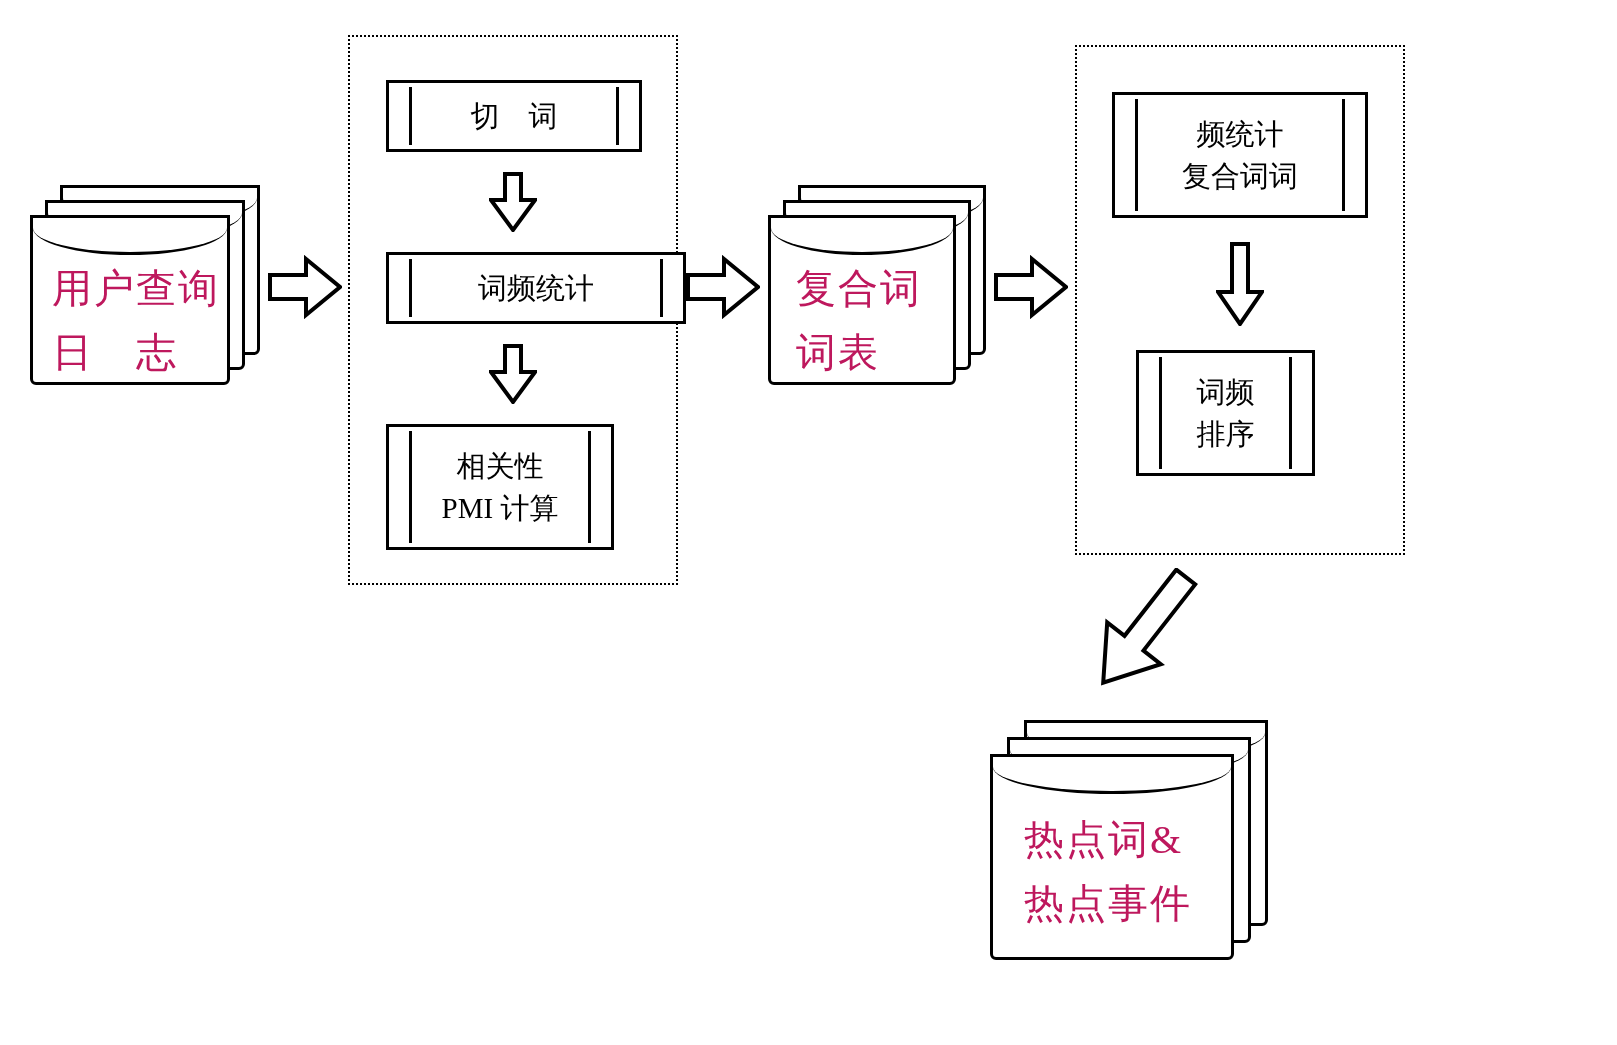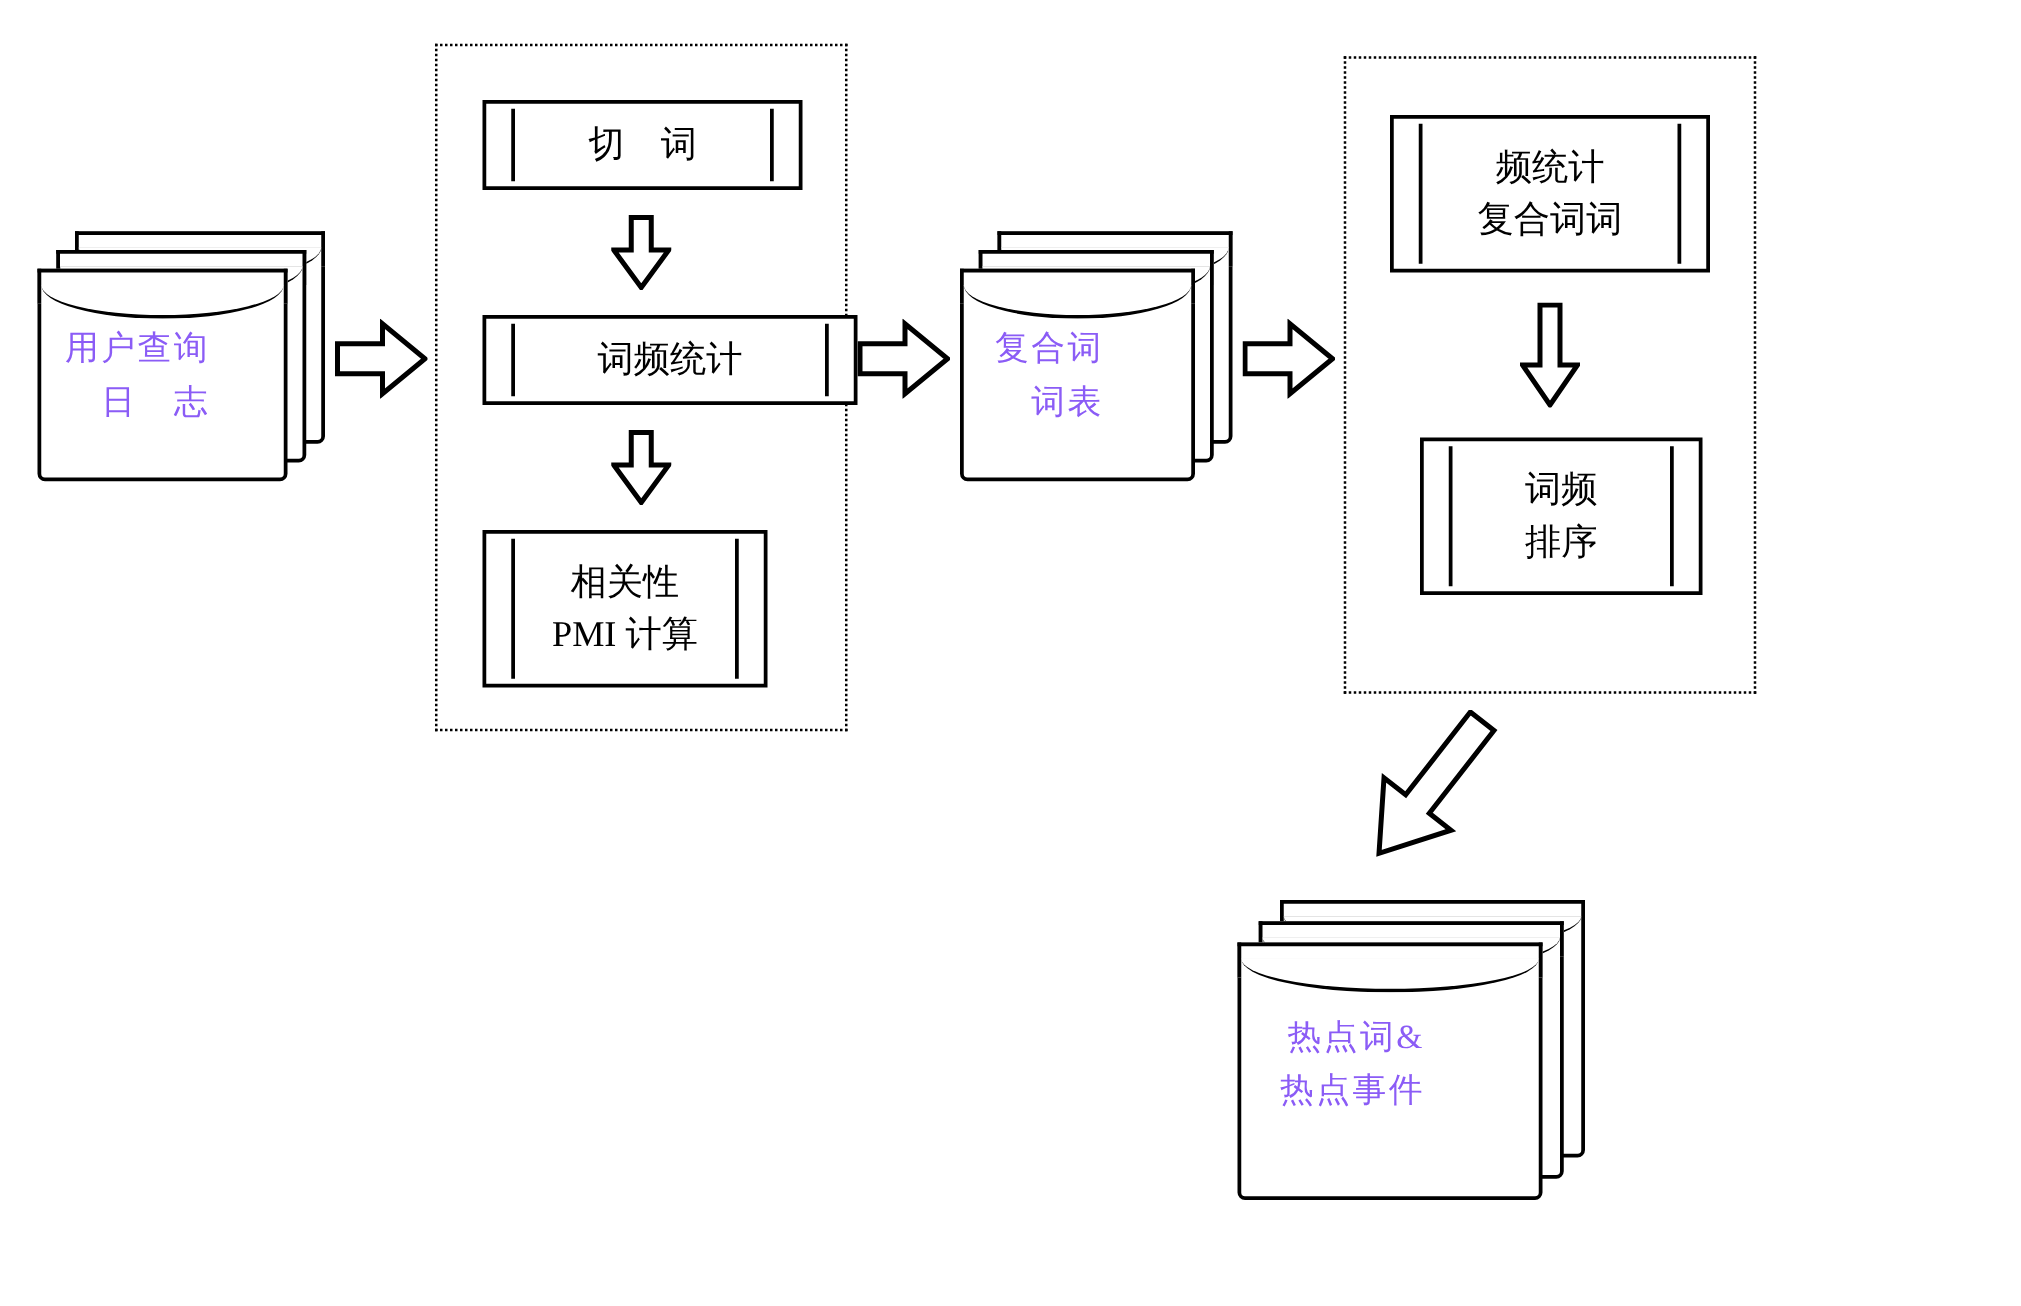--- a/index.html
+++ b/index.html
@@ -38,25 +38,24 @@
     content: "";
     position: absolute;
     left: 0; right: 0; bottom: -12px;
     height: 24px;
     background: #fff;
     border-bottom: 3px solid #000;
     border-radius: 0 0 50% 50% / 0 0 100% 100%;
   }
   .doc-label {
     position: absolute;
-    font-size: 27px;
+    font-size: 40px;
     line-height: 1.6;
-    color: #8b5cf6;
+    color: #be185d;
     letter-spacing: 2px;
-    text-align: right;
   }
   .dashed-box {
     position: absolute;
     border: 2px dotted #000;
   }
   .proc-box {
     position: absolute;
     background: #fff;
     border: 3px solid #000;
     display: flex;
@@ -174,21 +173,21 @@
       <div>复合词词</div>
     </div>
   </div>
 
   <div class="arrow" style="left:1216px; top:242px;">
     <svg width="48" height="84" viewBox="0 0 48 84">
       <path d="M16 2 L32 2 L32 50 L46 50 L24 82 L2 50 L16 50 Z" fill="#fff" stroke="#000" stroke-width="4"></path>
     </svg>
   </div>
 
-  <div class="proc-box" style="left:1136px; top:350px; width:226px; height:126px;">
+  <div class="proc-box" style="left:1136px; top:350px; width:179px; height:126px;">
     <div>
       <div>词频</div>
       <div>排序</div>
     </div>
   </div>
 
   <div class="arrow" style="left:1072px; top:568px;">
     <svg width="140" height="130" viewBox="0 0 140 130">
       <g transform="rotate(38 70 65)">
         <path d="M58 -6 L82 -6 L82 78 L104 78 L70 128 L36 78 L58 78 Z" fill="#fff" stroke="#000" stroke-width="4"></path>

